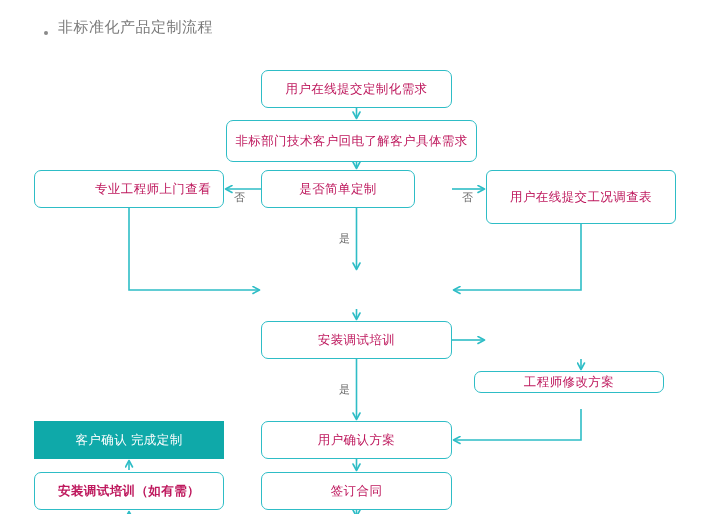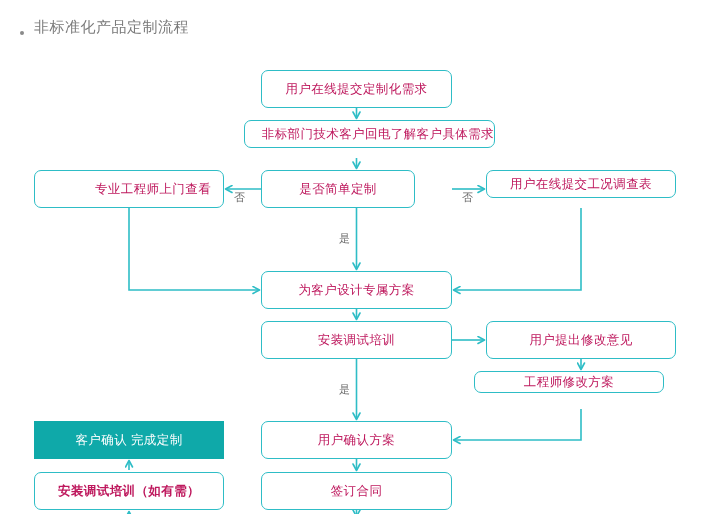--- a/index.html
+++ b/index.html
@@ -15,21 +15,21 @@
     font-family: "Liberation Sans", "DejaVu Sans", sans-serif;
   }
   #canvas {
     position: absolute;
     left: 0; top: 0;
     width: 720px;
     height: 514px;
   }
   .title {
     position: absolute;
-    left: 20px;
+    left: 44px;
     top: 18px;
     font-size: 15px;
     color: #7a7a7a;
     letter-spacing: 0.5px;
     white-space: nowrap;
     display: flex;
     align-items: flex-end;
     gap: 10px;
   }
   .title .bullet {
@@ -127,47 +127,41 @@
 
     <path d="M129,470 L129,461" marker-end="url(#ar)"></path>
 
     <path d="M129,516 L129,512" marker-end="url(#ar)"></path>
   </svg>
 
   <div class="node" style="left:261px; top:70px; width:191px; height:38px;">
     <span>用户在线提交定制化需求</span>
   </div>
 
-  <div class="node" style="left:244px; top:120px; width:251px; height:28px;justify-content:flex-end;">
+  <div class="node" style="left:226px; top:120px; width:251px; height:42px;">
     <span>非标部门技术客户回电了解客户具体需求</span>
   </div>
 
   <div class="node" style="left:261px; top:170px; width:154px; height:38px;align-items:center;">
     <span>是否简单定制</span>
   </div>
 
   <div class="node" style="left:34px; top:170px; width:190px; height:38px;padding-left:48px;">
     <span>专业工程师上门查看</span>
   </div>
 
-  <div class="node" style="left:486px; top:170px; width:190px; height:28px;">
+  <div class="node" style="left:486px; top:170px; width:190px; height:54px;border-radius:6px;">
     <span>用户在线提交工况调查表</span>
   </div>
 
-  <div class="node" style="left:261px; top:271px; width:191px; height:38px;">
-    <span>为客户设计专属方案</span>
-  </div>
 
   <div class="node" style="left:261px; top:321px; width:191px; height:38px;">
     <span>安装调试培训</span>
   </div>
 
-  <div class="node" style="left:486px; top:321px; width:190px; height:38px;">
-    <span>用户提出修改意见</span>
-  </div>
 
   <div class="node" style="left:474px; top:371px; width:190px; height:22px;">
     <span>工程师修改方案</span>
   </div>
 
   <div class="node filled" style="left:34px; top:421px; width:190px; height:38px;">
     <span>客户确认 完成定制</span>
   </div>
 
   <div class="node" style="left:261px; top:421px; width:191px; height:38px;">

